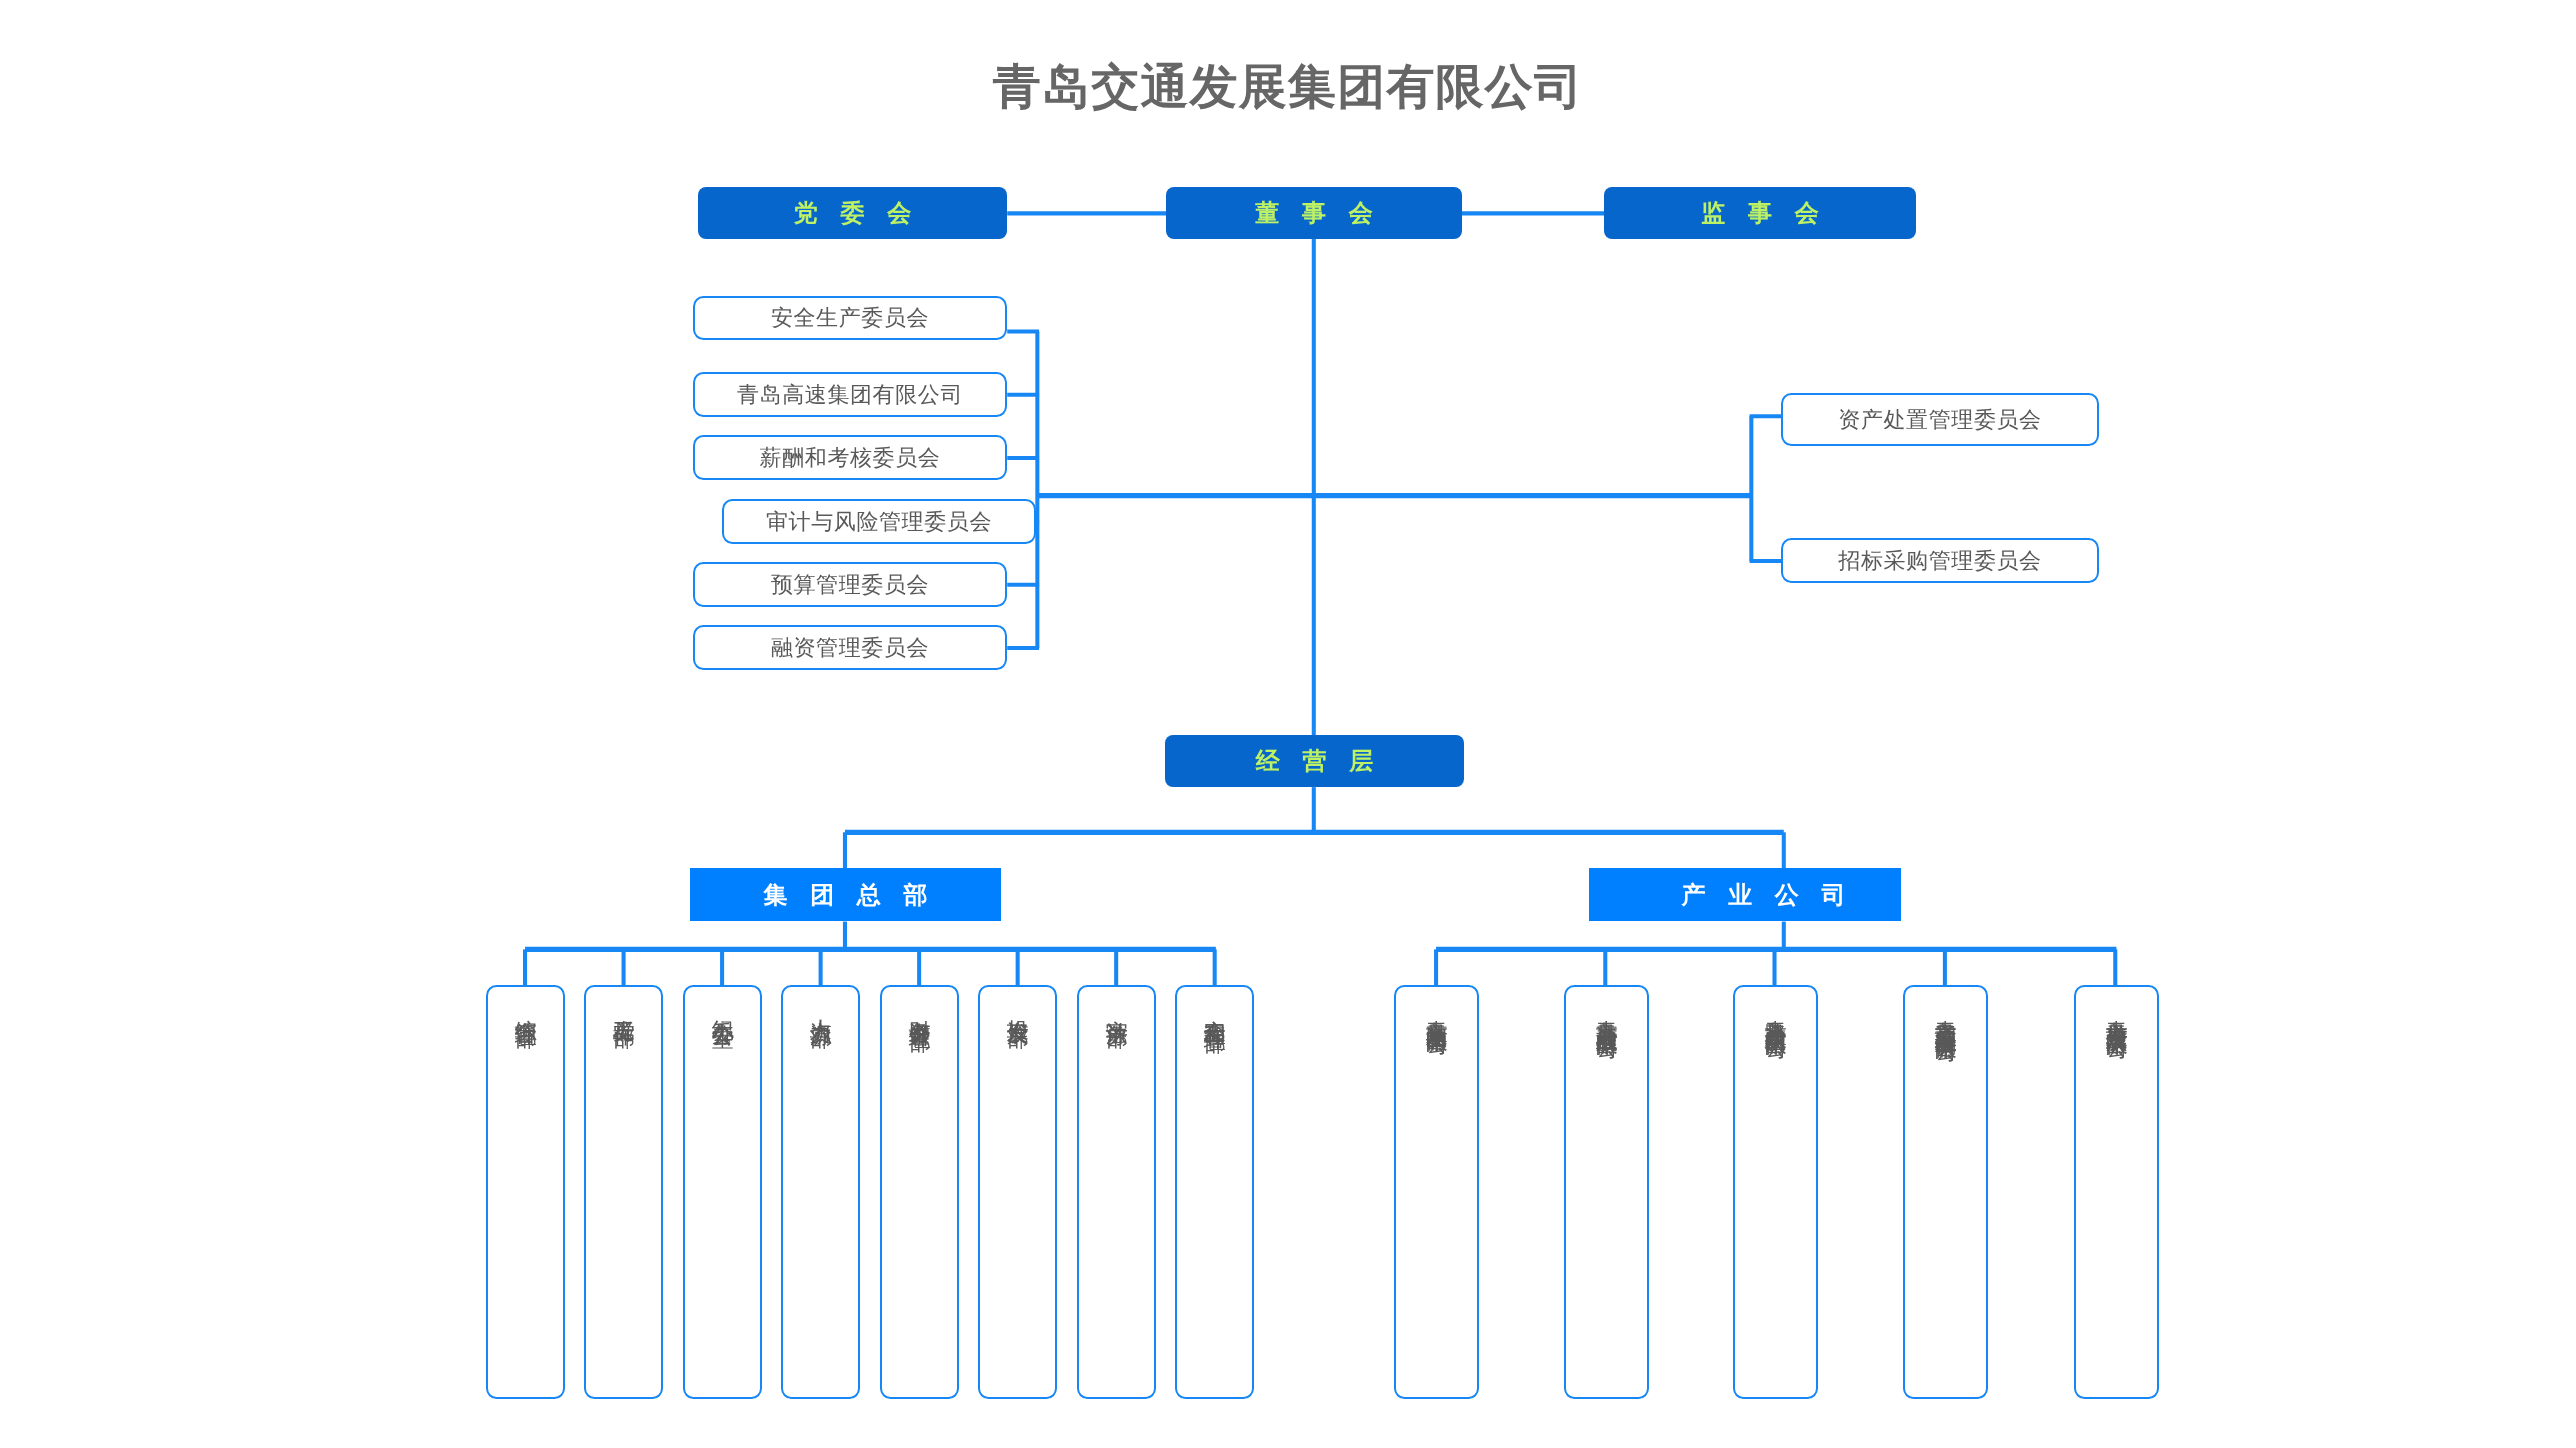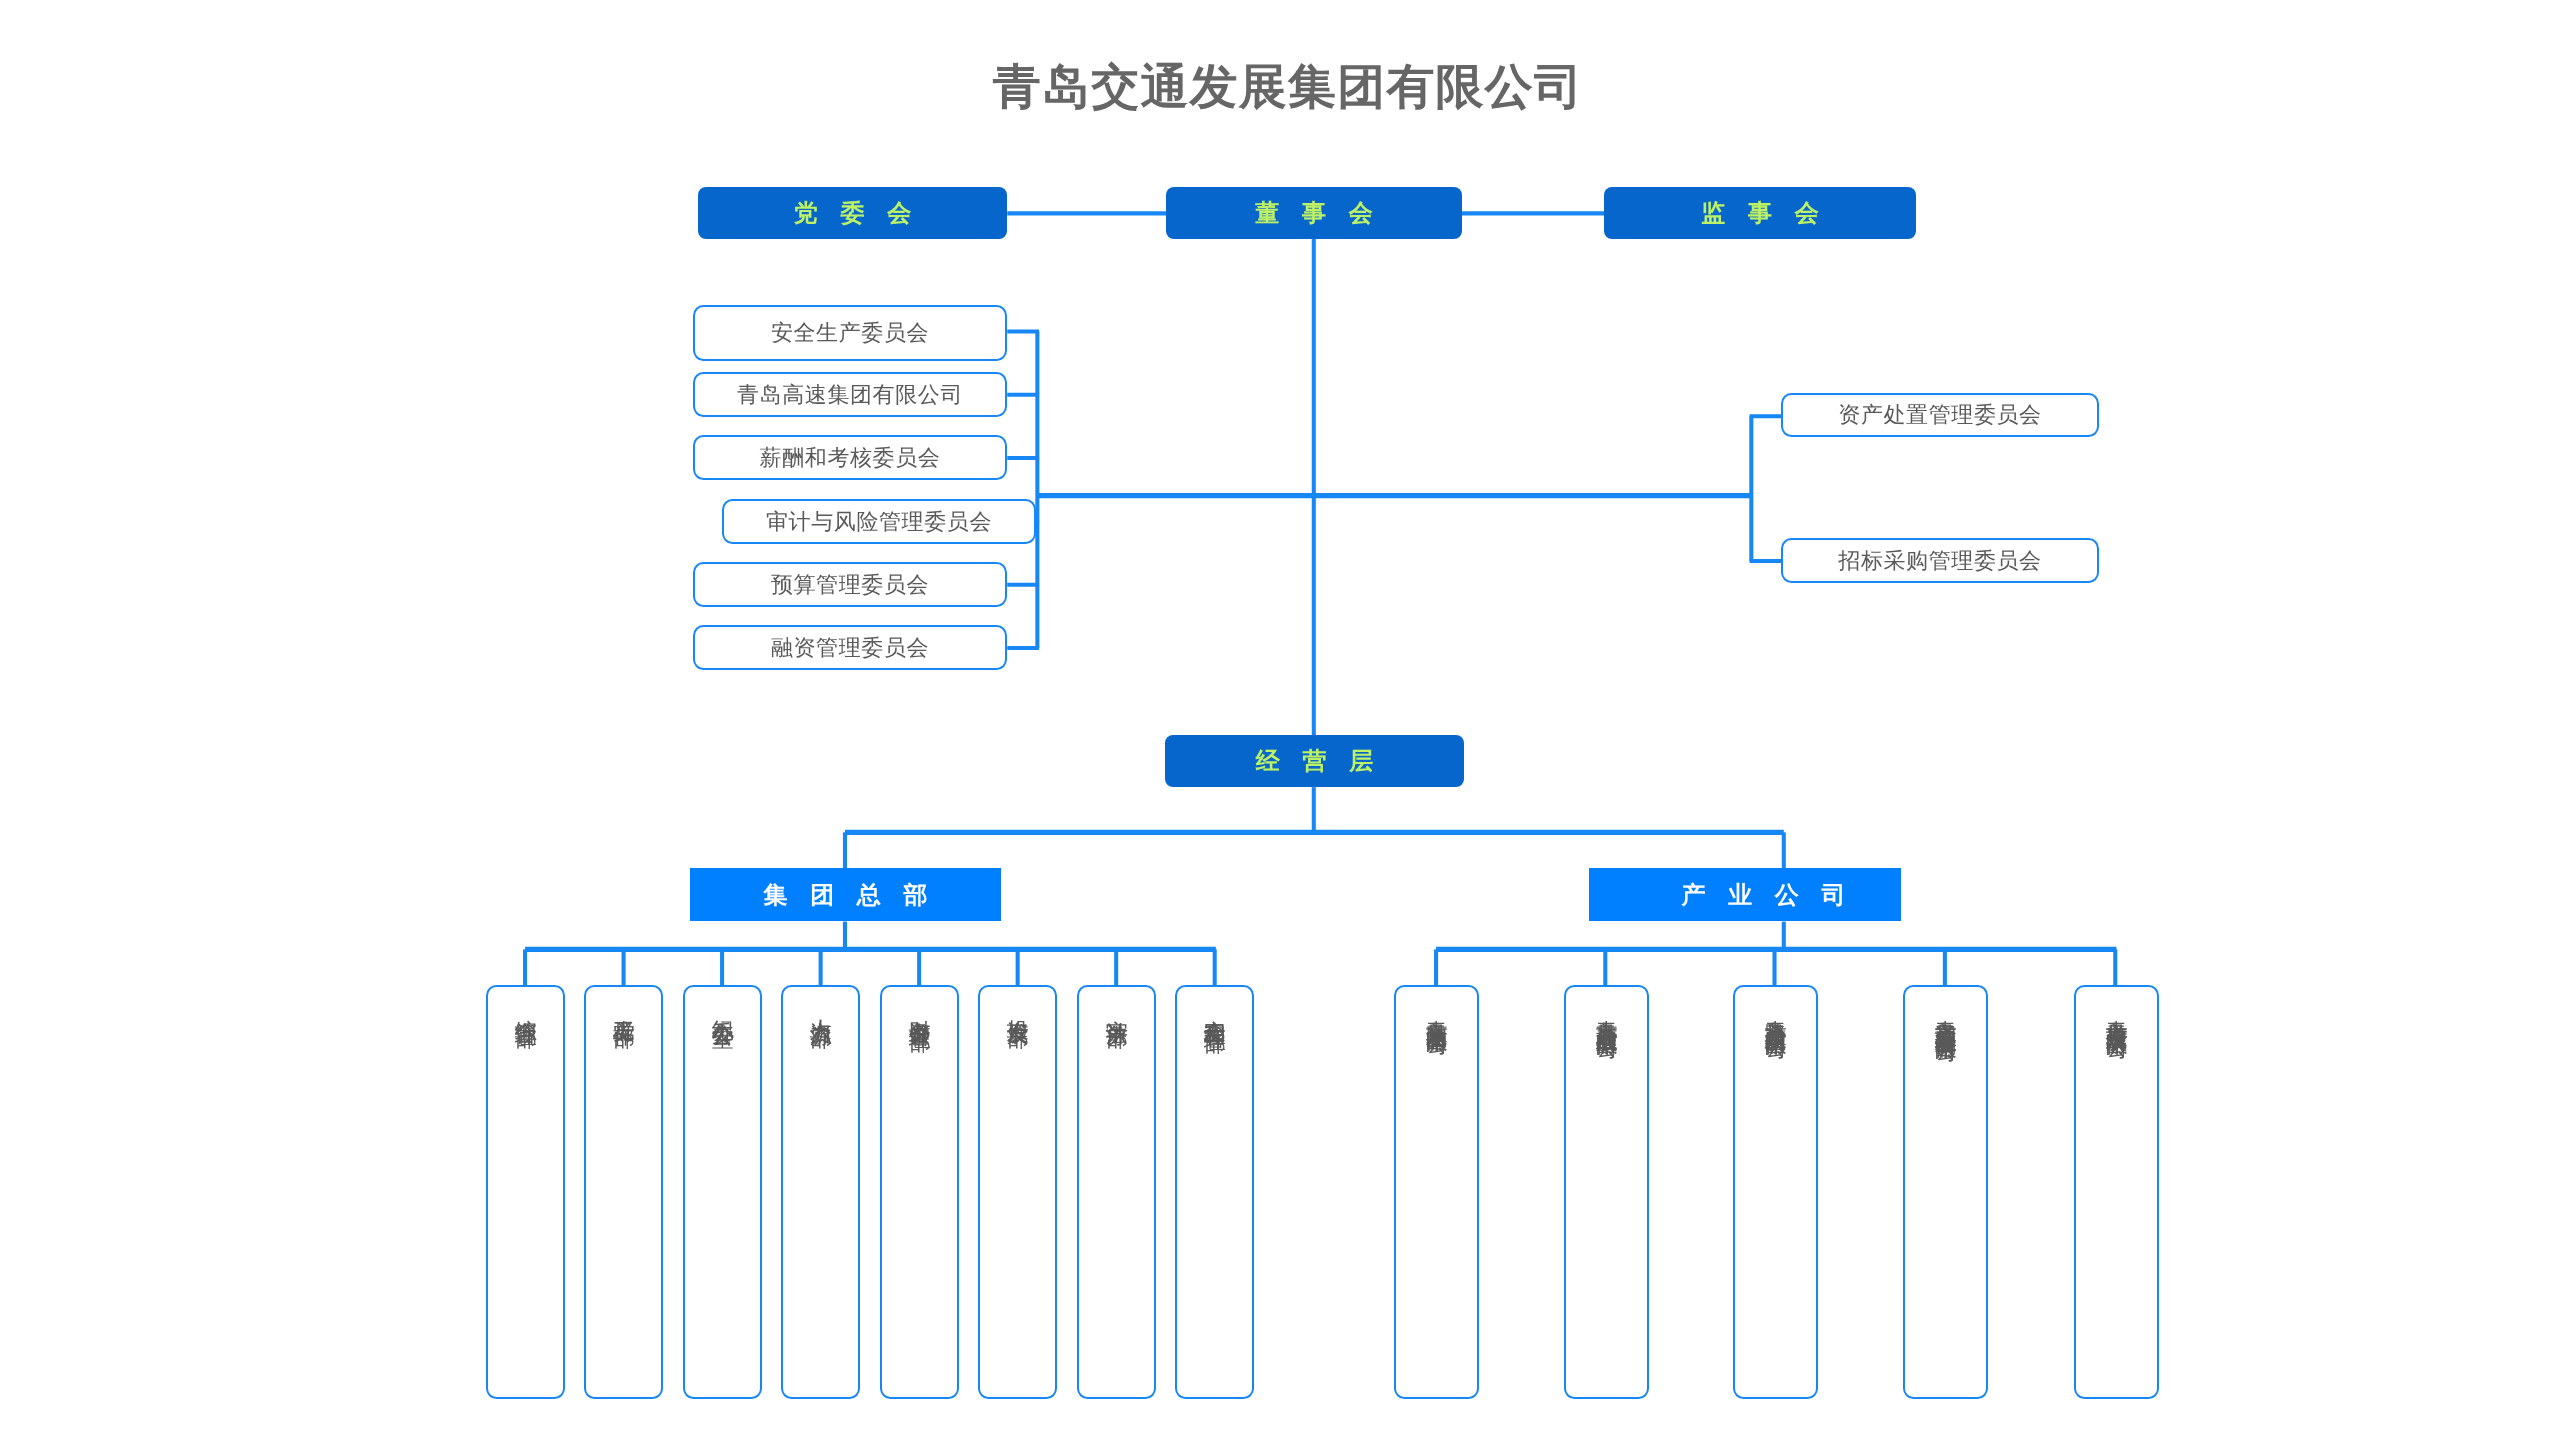--- a/index.html
+++ b/index.html
@@ -164,40 +164,40 @@
   </div>
 
   <div class="node solid-dark" style="left:1166px; top:187px; width:296px; height:52px;">
     <span>董 事 会</span>
   </div>
 
   <div class="node solid-dark" style="left:1604px; top:187px; width:312px; height:52px;">
     <span>监 事 会</span>
   </div>
 
-  <div class="node outline" style="left:693px; top:305px; width:314px; height:56px;text-align:right;">
+  <div class="node outline" style="left:693px; top:296px; width:314px; height:44px;text-align:right;">
     <span>安全生产委员会</span>
   </div>
   <div class="node outline" style="left:693px; top:372px; width:314px; height:45px;">
     <span>青岛高速集团有限公司</span>
   </div>
   <div class="node outline" style="left:693px; top:435px; width:314px; height:45px;">
     <span>薪酬和考核委员会</span>
   </div>
   <div class="node outline" style="left:693px; top:499px; width:314px; height:45px;margin-left:29px;">
     <span>审计与风险管理委员会</span>
   </div>
   <div class="node outline" style="left:693px; top:562px; width:314px; height:45px;">
     <span>预算管理委员会</span>
   </div>
   <div class="node outline" style="left:693px; top:625px; width:314px; height:45px;">
     <span>融资管理委员会</span>
   </div>
 
-  <div class="node outline" style="left:1781px; top:393px; width:318px; height:44px;">
+  <div class="node outline" style="left:1781px; top:393px; width:318px; height:53px;">
     <span>资产处置管理委员会</span>
   </div>
   <div class="node outline" style="left:1781px; top:538px; width:318px; height:45px;">
     <span>招标采购管理委员会</span>
   </div>
 
   <div class="node solid-dark" style="left:1165px; top:735px; width:299px; height:52px;">
     <span>经 营 层</span>
   </div>
 

